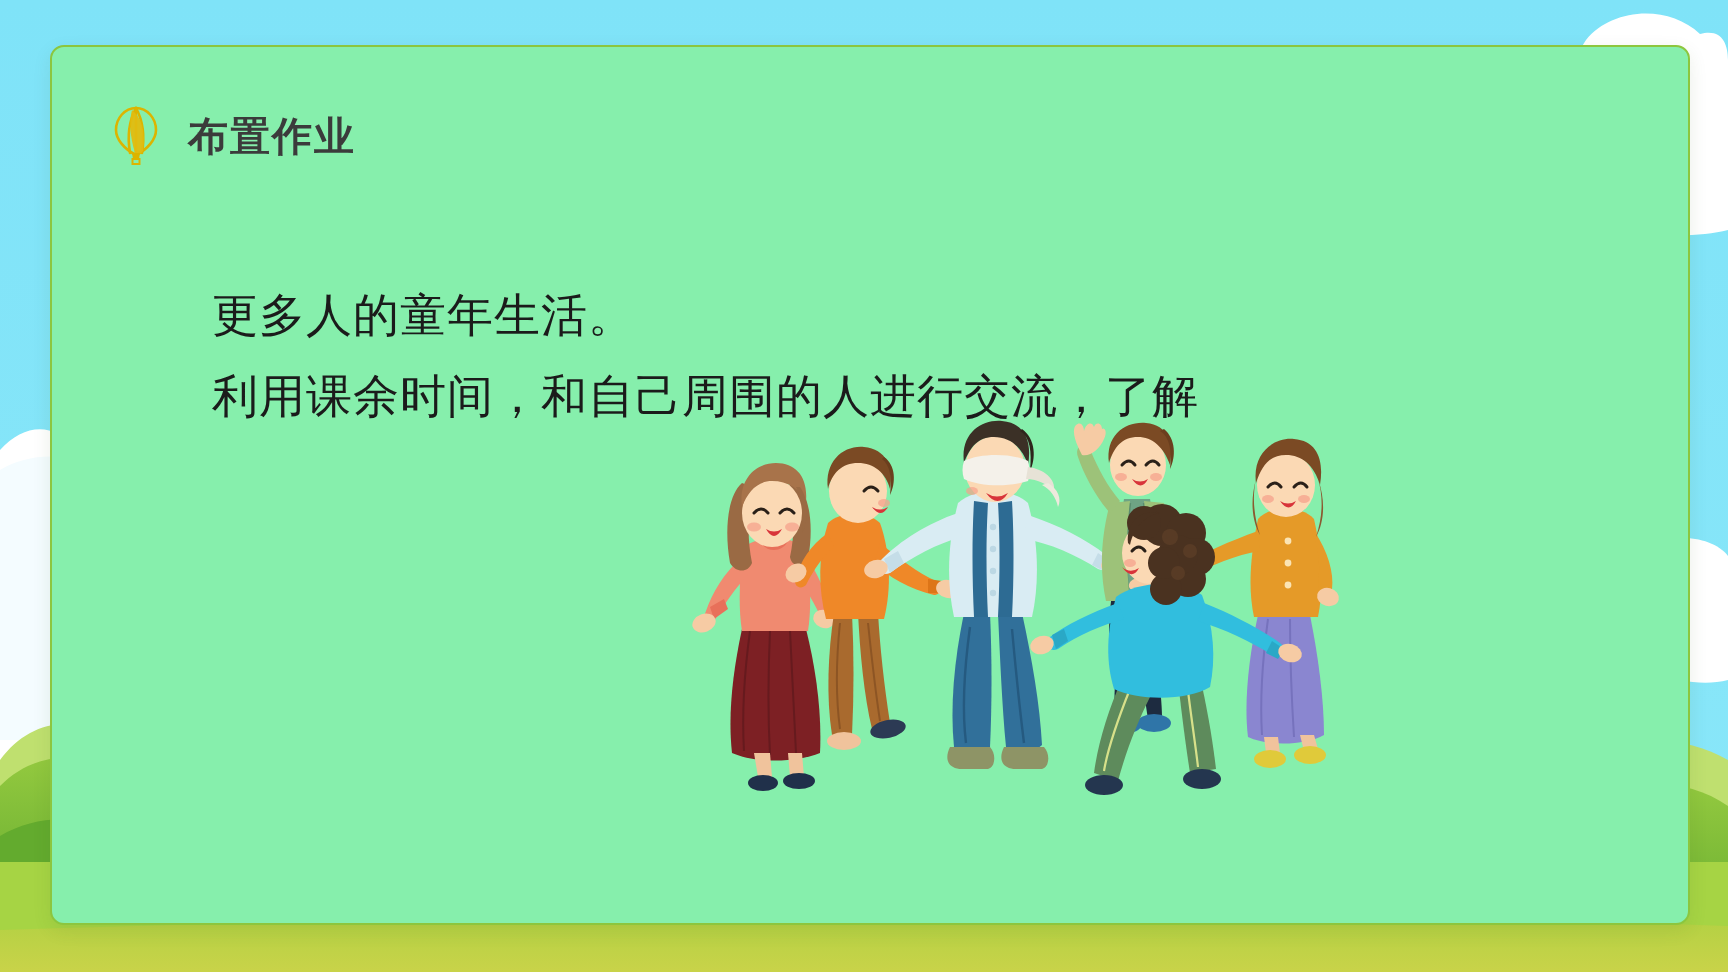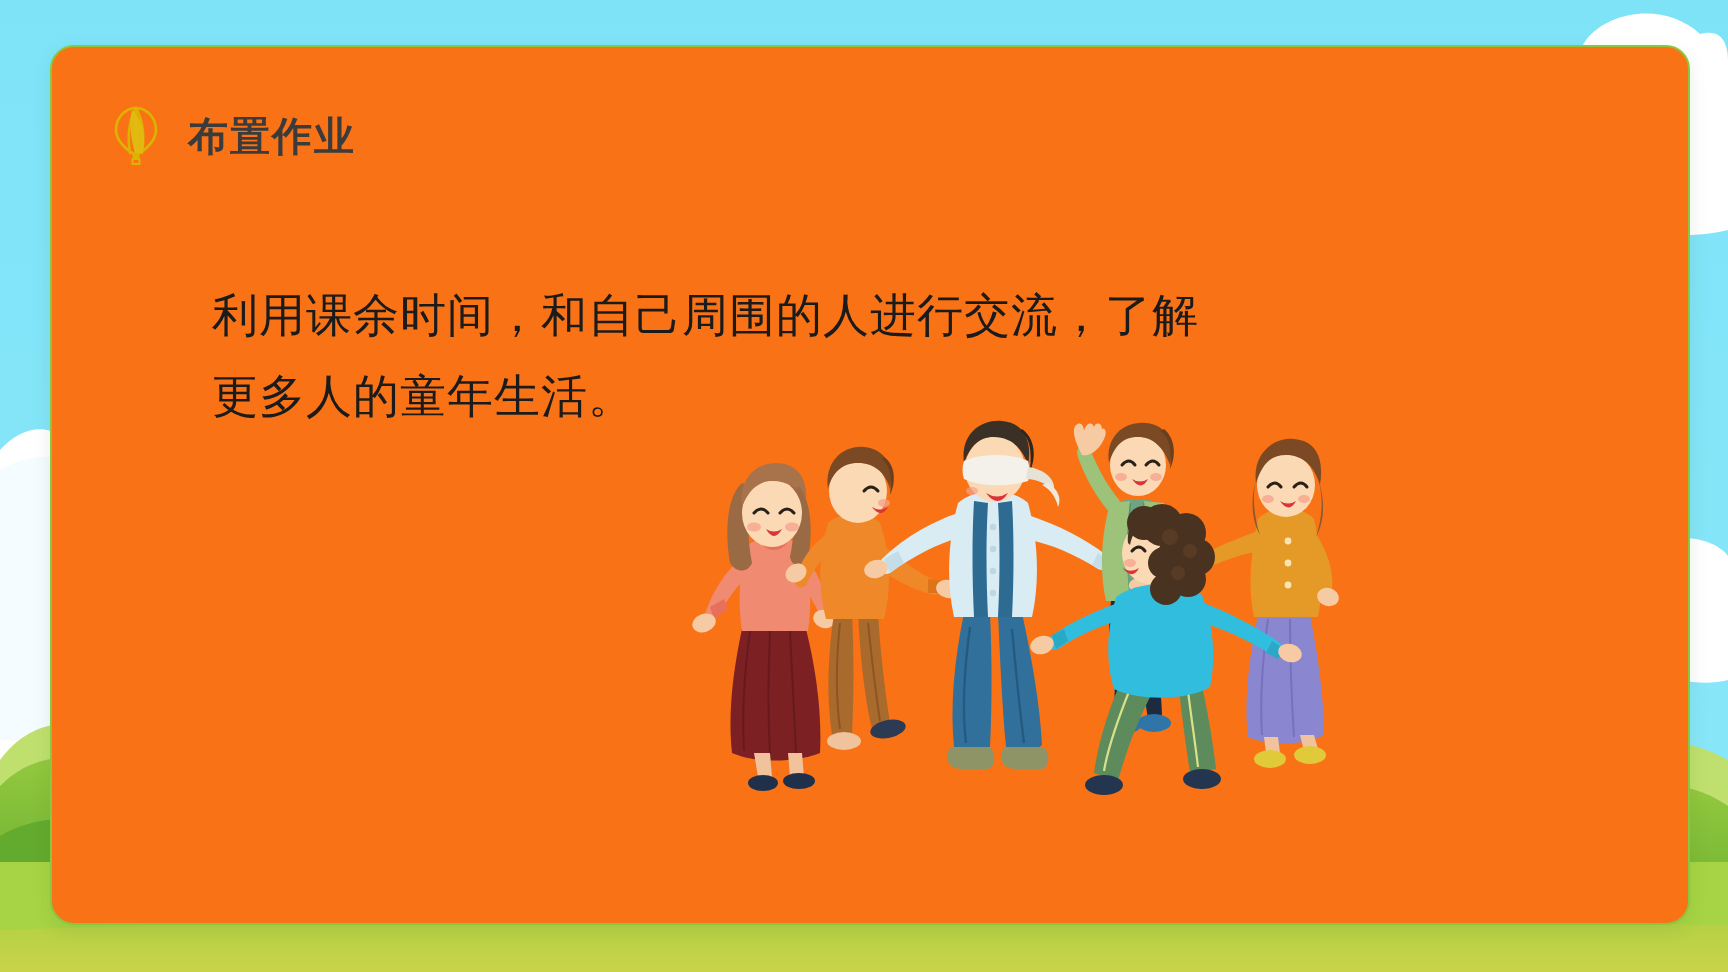--- a/index.html
+++ b/index.html
@@ -11,23 +11,23 @@
   }
 
   
   #scene{ position:absolute; inset:0; width:1728px; height:972px; }
 
   
   .card{
     position:absolute;
     left:50px; top:45px;
     width:1640px; height:880px;
-    background:#f97316;
+    background:#86efac;
     border:2px solid #8cc63e;
-    border-radius:24px;
+    border-radius:14px;
     box-shadow:0 6px 18px rgba(60,100,30,.10);
     overflow:hidden;
   }
 
   
   .heading{
     position:absolute;
     left:58px; top:58px;
     display:flex; align-items:center; gap:26px;
   }
@@ -113,22 +113,22 @@
         <path d="M26,3 C26,20 26,36 26,50"></path>
       </g>
       <path d="M22,5 C31,12 36,26 33,46 C30,50 27,50 25,48 C20,32 19,16 22,5 Z" fill="#e0bc10" opacity=".95"></path>
       <path d="M22,48 L30,48 L29,54 L23,54 Z" fill="#dcb400"></path>
       <rect x="22.5" y="54" width="7" height="5" fill="none" stroke="#dcb400" stroke-width="2"></rect>
     </svg>
     <div class="heading-title">布置作业</div>
   </div>
 
   <div class="body-copy">
+    <span class="ln">更多人的童年生活。</span>
     <span class="ln">利用课余时间，和自己周围的人进行交流，了解</span>
-    <span class="ln">更多人的童年生活。</span>
   </div>
 
   <div class="illustration">
     <svg viewBox="0 0 660 380">
       <defs>
         <clipPath id="clipAll">
             <rect x="0" y="0" width="660" height="380"></rect>
           </clipPath>
       </defs>
       <g clip-path="url(#clipAll)">

